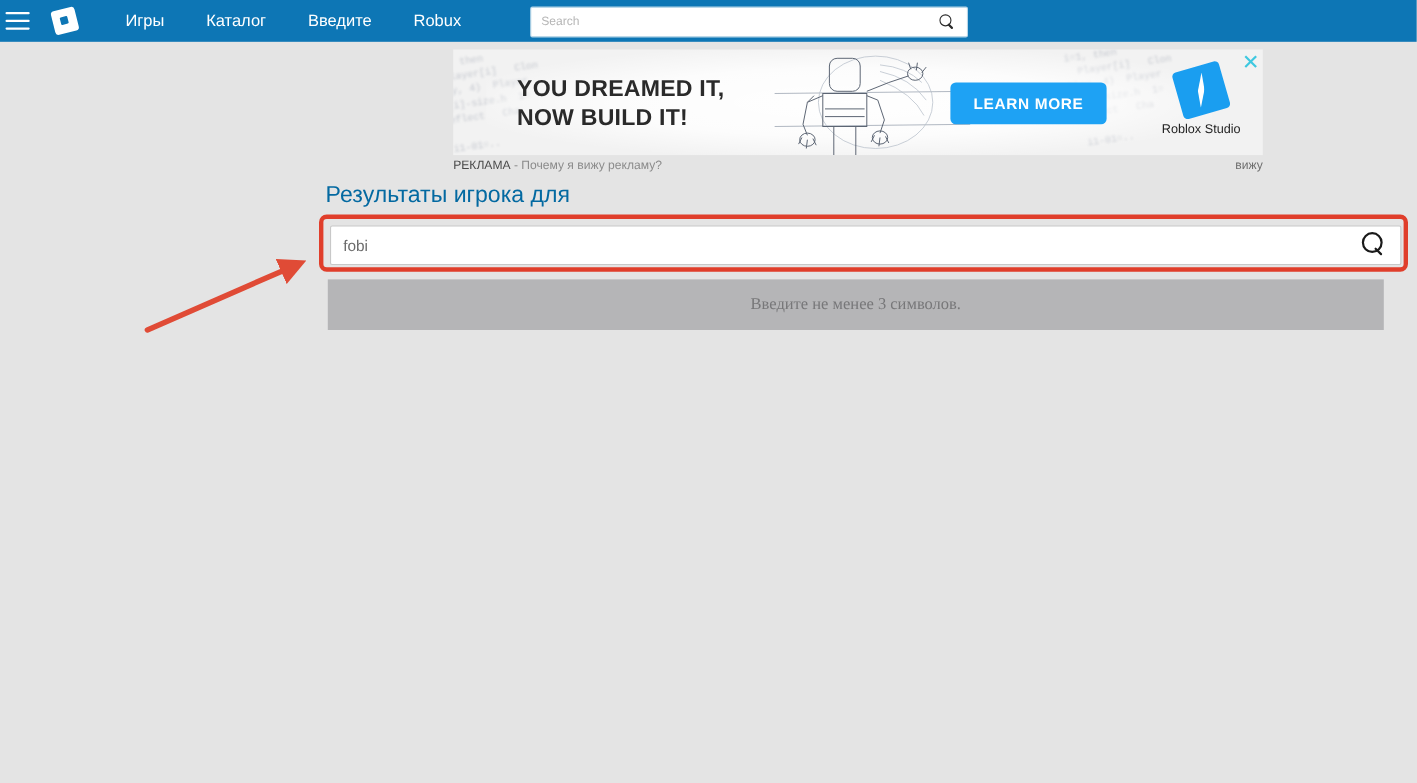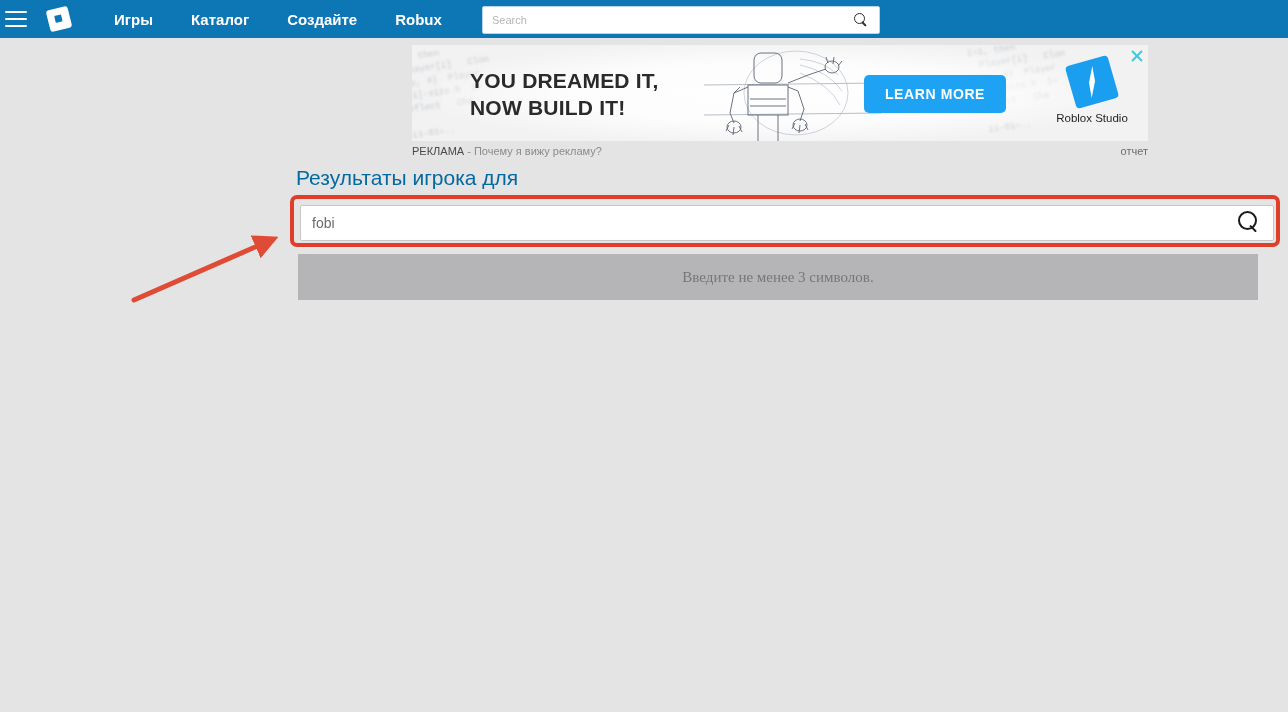--- a/index.html
+++ b/index.html
@@ -55,21 +55,21 @@
     content: "";
     position: absolute;
     width: 7px; height: 7px;
     background: #0d76b5;
     border-radius: 1px;
     left: 7px; top: 7px;
   }
   .nav-link {
     color: #ffffff;
     font-size: 15px;
-    font-weight: bold;
+    font-weight: normal;
     margin-left: 38px;
     text-decoration: none;
     white-space: nowrap;
     cursor: pointer;
   }
   .nav-link:first-of-type { margin-left: 44px; }
   #nav-search-wrap {
     position: absolute;
     left: 482px;
     top: 6px;
@@ -344,21 +344,21 @@
   <div id="hamburger">
     <span></span>
     <span></span>
     <span></span>
   </div>
 
   <div id="logo-tile"></div>
 
   <a class="nav-link" href="#">Игры</a>
   <a class="nav-link" href="#">Каталог</a>
-  <a class="nav-link" href="#">Создайте</a>
+  <a class="nav-link" href="#">Введите</a>
   <a class="nav-link" href="#">Robux</a>
 
   <div id="nav-search-wrap">
     <input id="nav-search-input" type="text" placeholder="Search" style="">
     <div class="mag" id="nav-search-icon"></div>
   </div>
 </div>
 
 <div id="ad-block">
 
@@ -420,21 +420,21 @@
     </div>
 
     <div id="ad-close"></div>
   </div>
 
   <div id="ad-footer">
     <div>
       <span id="ad-label">РЕКЛАМА</span>
       <span id="ad-why">- Почему я вижу рекламу?</span>
     </div>
-    <span id="ad-report">отчет</span>
+    <span id="ad-report">вижу</span>
   </div>
 </div>
 
 <h1 id="page-title">Результаты игрока для</h1>
 
 <div id="search-highlight">
   <div id="player-search-row">
     <input id="player-search-input" type="text" value="fobi" style="">
     <div id="player-search-icon"></div>
   </div>

